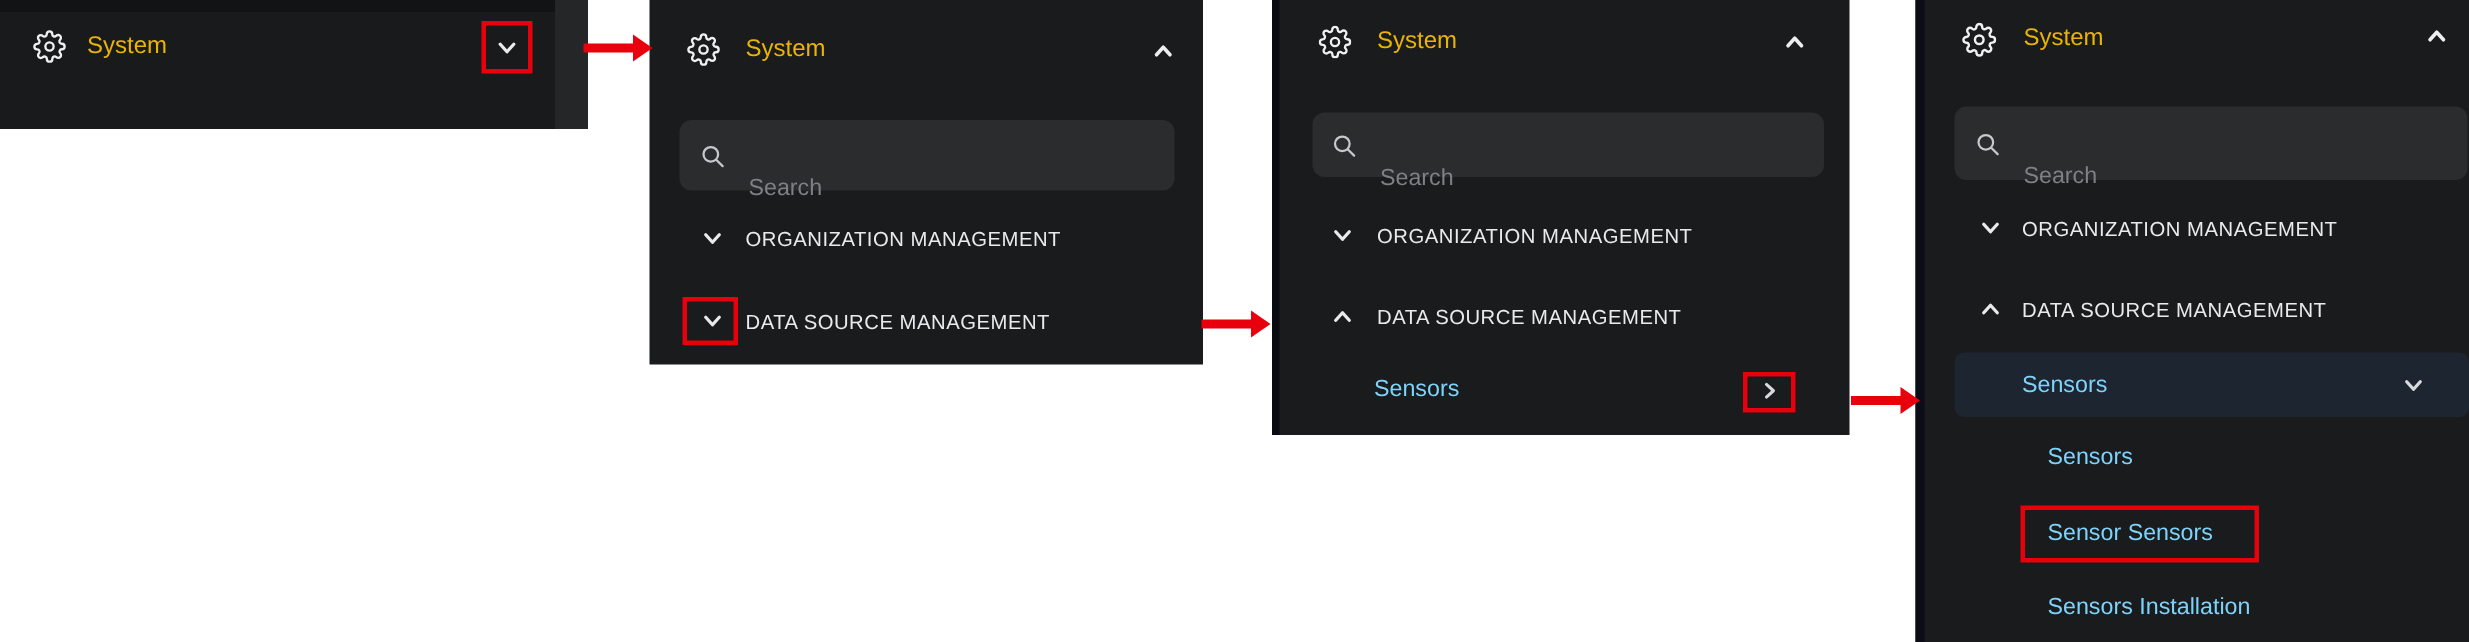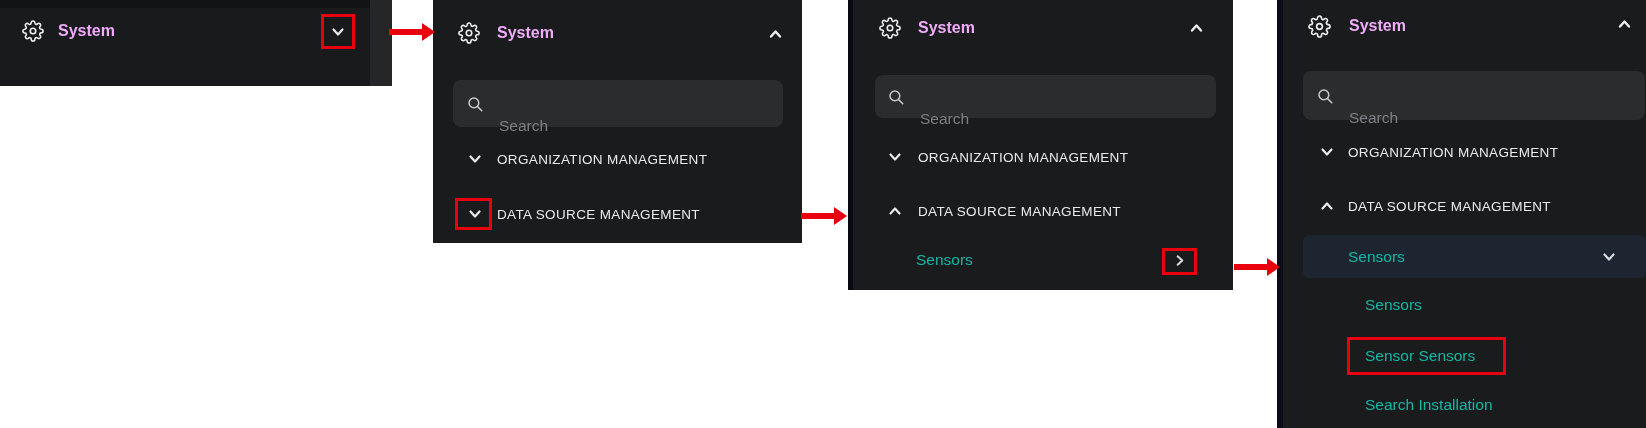--- a/index.html
+++ b/index.html
@@ -3,23 +3,23 @@
 <meta charset="utf-8">
 <style>
   html,body { margin:0; padding:0; background:#ffffff; }
   .canvas {
     position:relative; width:1646px; height:428px; overflow:hidden;
     background:#ffffff; font-family:"Liberation Sans", sans-serif;
     -webkit-font-smoothing:antialiased;
   }
   .panel { position:absolute; background:#1a1b1c; box-sizing:border-box; }
   .row { position:absolute; display:flex; align-items:center; box-sizing:border-box; }
-  .title { color:#f0abfc; font-size:16px; white-space:nowrap;font-weight:bold; }
+  .title { color:#eab308; font-size:16px; white-space:nowrap; }
   .sec-label { color:#e9eaec; font-size:13.5px; letter-spacing:0.35px; white-space:nowrap; }
-  .item-label { color:#14b8a6; font-size:15.5px; white-space:nowrap; }
+  .item-label { color:#7dd3fc; font-size:15.5px; white-space:nowrap; }
   .icon { display:block; flex:0 0 auto; }
   .search-box { position:absolute; background:#2a2c2e; border-radius:8px;
     display:flex; align-items:center; box-sizing:border-box; }
   .search-input { background:transparent; border:none; outline:none;
     color:#dfe1e3; font-size:15.5px; flex:1 1 auto; min-width:0;
     font-family:"Liberation Sans", sans-serif;margin-top:44px; }
   .search-input::placeholder { color:#7d8084; }
   .redbox { position:absolute; border:3px solid #e8000d; box-sizing:border-box;
     display:flex; align-items:center; justify-content:center; z-index:6;
     background:transparent; }
@@ -193,19 +193,19 @@
 
     <div class="row" style="left:0; top:291px; width:363px; height:28px; padding-left:82px;">
       <span class="item-label">Sensors</span>
     </div>
 
     <div class="row" style="left:0; top:342px; width:363px; height:28px; padding-left:82px;">
       <span class="item-label">Sensor Sensors</span>
     </div>
 
     <div class="row" style="left:0; top:391px; width:363px; height:28px; padding-left:82px;">
-      <span class="item-label">Search Installation</span>
+      <span class="item-label">Sensors Installation</span>
     </div>
   </div>
 
   <div class="redbox" style="left:1347px; top:337px; width:159px; height:38px;"></div>
 
 </div>
 
 </body></html>

